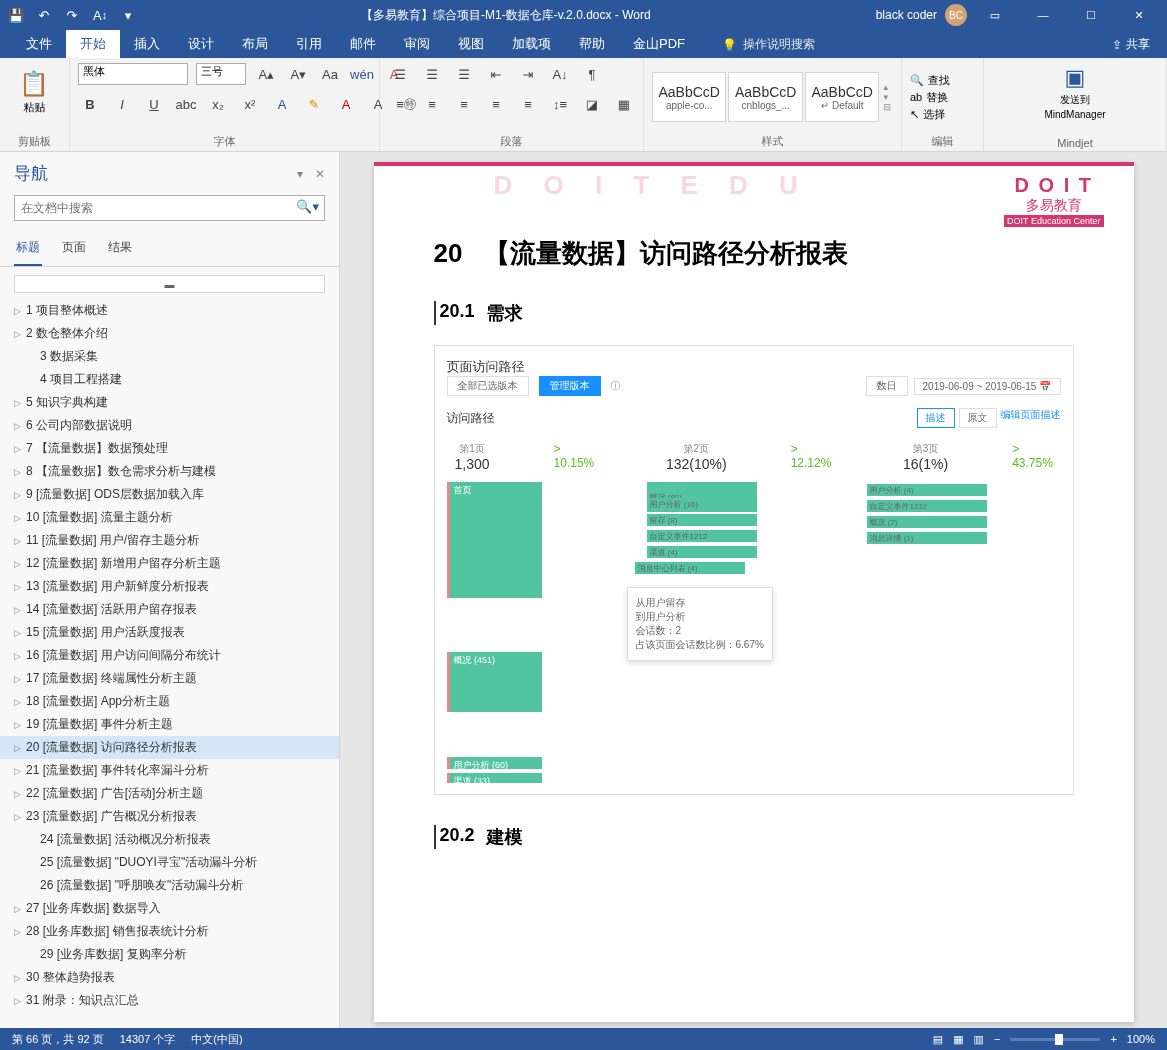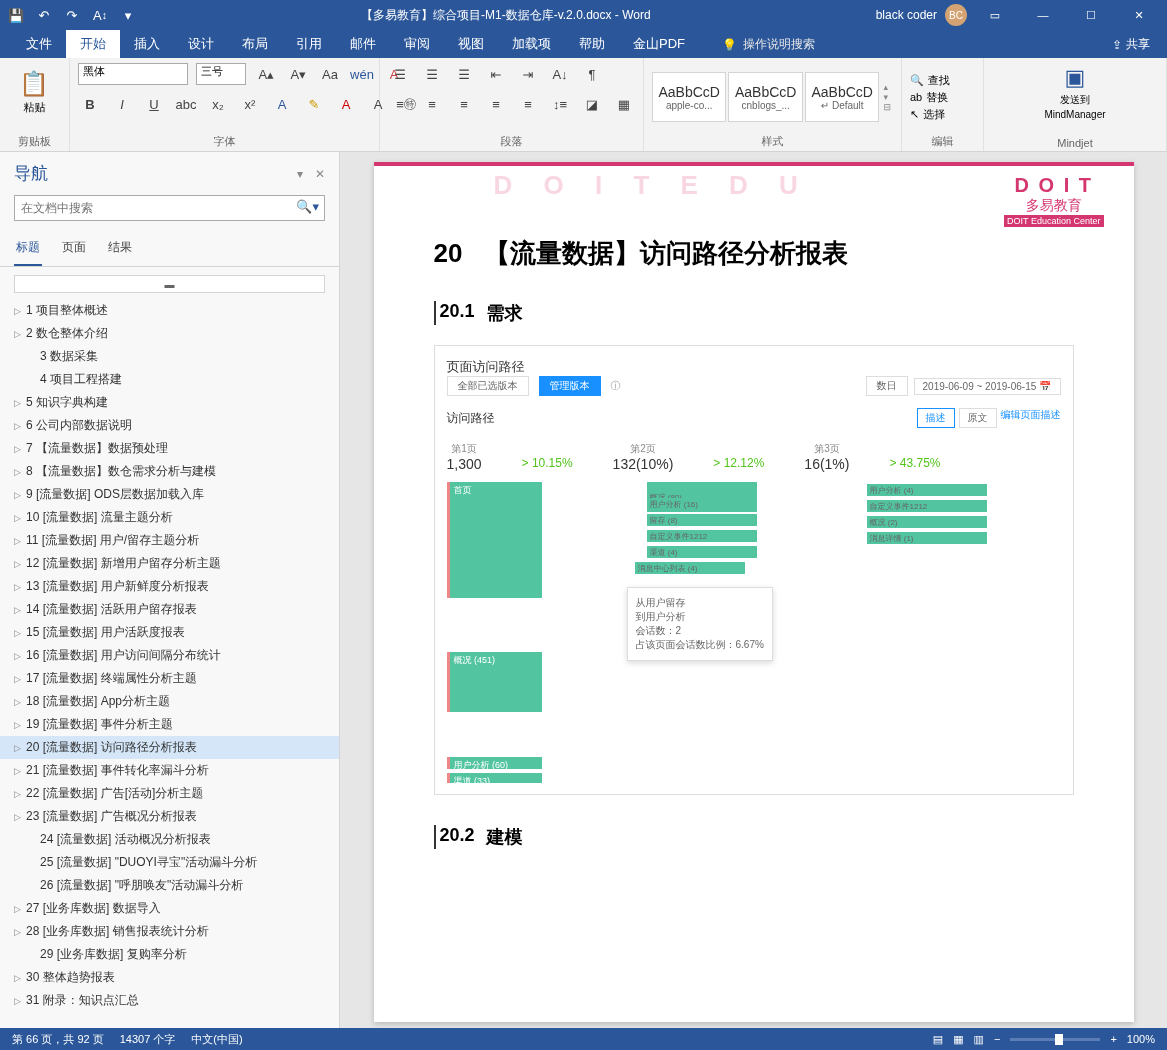--- a/index.html
+++ b/index.html
@@ -66,21 +66,21 @@
     .pill { padding: 2px 10px; border: 1px solid #ddd; font-size: 10px; color: #666; background: #fff; }
     .pill.blue { background: #1890ff; color: #fff; border-color: #1890ff; }
     .embed-hr { display: flex; justify-content: flex-end; gap: 6px; align-items: center; }
     .date-box { border: 1px solid #ddd; padding: 2px 8px; font-size: 10px; color: #666; }
     .path-header { display: flex; justify-content: space-between; align-items: center; margin: 12px 0 8px 0; }
     .path-title { font-size: 12px; color: #333; }
     .path-tabs { display: flex; gap: 4px; }
     .ptab { padding: 2px 8px; border: 1px solid #ddd; font-size: 10px; color: #666; }
     .ptab.active { border-color: #1890ff; color: #1890ff; font-family: Liberation Serif, serif; }
     .link-blue { color: #1890ff; font-size: 10px; }
-    .stages { display: flex; gap: 40px; margin: 14px 0 8px 0; }
+    .stages { display: flex; gap: 64px; margin: 14px 0 8px 8px; }
     .stage { text-align: center; }
     .stage-label { font-size: 10px; color: #888; }
     .stage-val { font-size: 14px; color: #333; }
     .pct { color: #52c41a; font-size: 12px; align-self: flex-end; padding-bottom: 2px; }
     .sankey { position: relative; height: 300px; margin-top: 10px; }
     .block { position: absolute; background: #52c4a0; border-left: 3px solid #e88; font-size: 9px; color: #fff; padding: 2px 4px; }
     .block2 { position: absolute; background: #52c4a0; font-size: 8px; color: #666; padding: 1px 3px; display: flex; align-items: center; }
     .tooltip { position: absolute; background: #fff; border: 1px solid #ddd; box-shadow: 0 2px 6px rgba(0,0,0,.15); padding: 8px; font-size: 10px; color: #666; }
     
     .statusbar { height: 22px; background: #2b579a; color: #fff; display: flex; align-items: center; padding: 0 12px; font-size: 11px; gap: 16px; }

